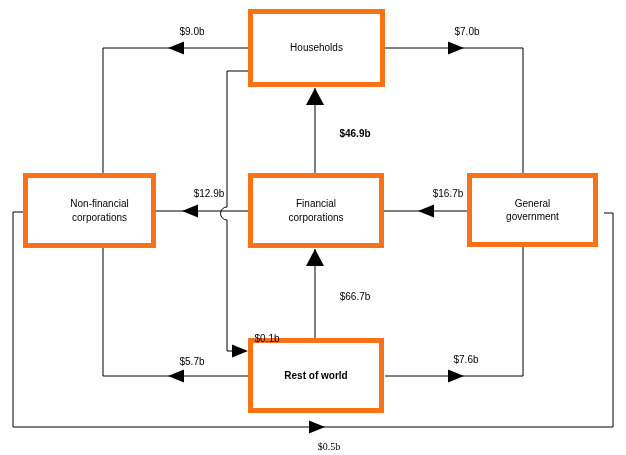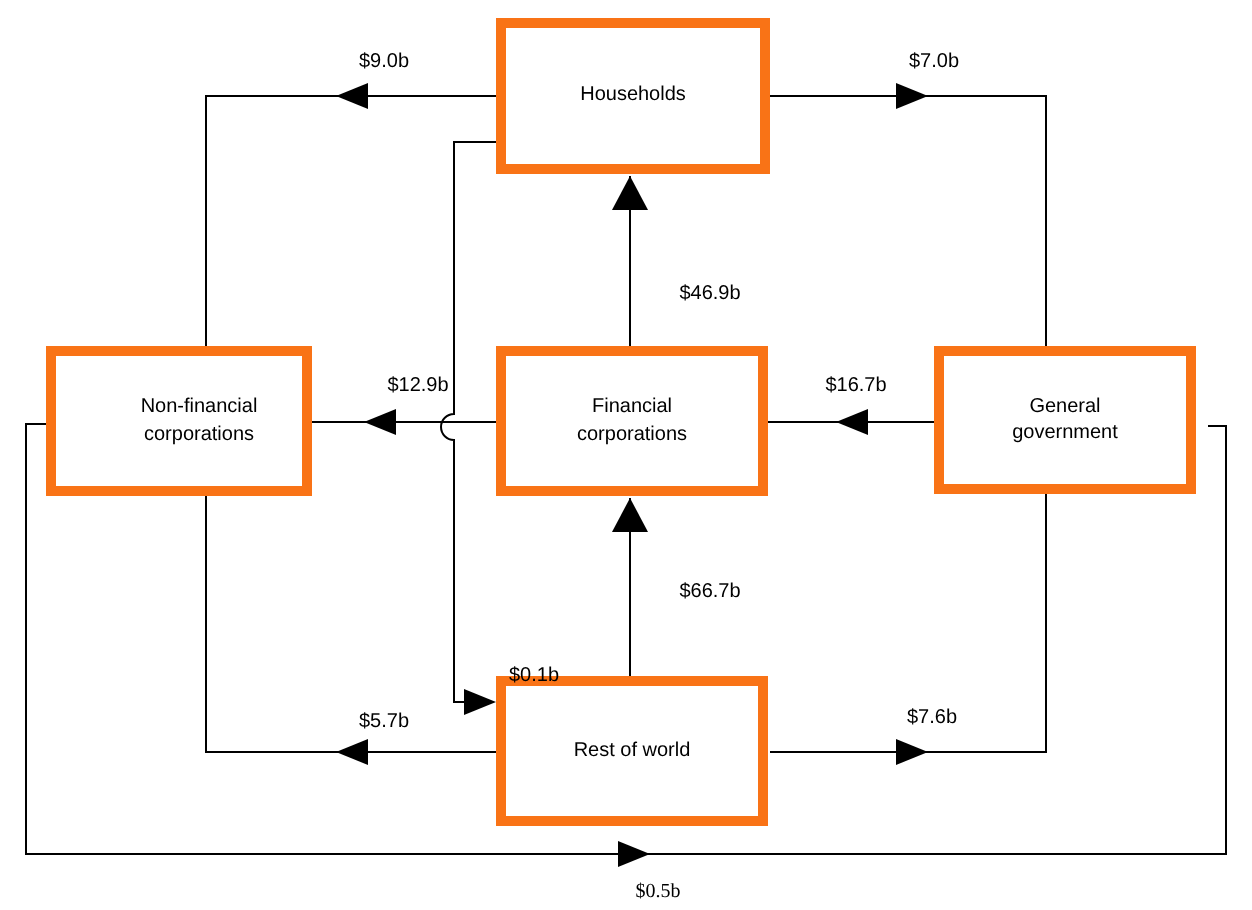--- a/index.html
+++ b/index.html
@@ -42,27 +42,27 @@
     font-size: 10px;
     color: #000000;
     white-space: nowrap;
     padding-left: 32px;
   }
   
   #node-households          { left: 248px; top: 9px;   width: 137px; height: 78px; }
   #node-nonfinancial        { left: 23px;  top: 173px; width: 133px; height: 75px; padding-left: 20px; }
   #node-financial           { left: 248px; top: 173px; width: 136px; height: 75px; }
   #node-general-government  { left: 467px; top: 173px; width: 131px; height: 74px; }
-  #node-rest-of-world       { left: 248px; top: 338px; width: 136px; height: 75px; }
+  #node-rest-of-world       { left: 248px; top: 338px; width: 136px; height: 75px; font-weight: bold; }
   
   #flow-label-0 { left: 176px; top: 31px; }
   #flow-label-1 { left: 451px; top: 31px; }
-  #flow-label-2 { left: 339px; top: 147px; }
+  #flow-label-2 { left: 339px; top: 133px; font-weight: bold; }
   #flow-label-3 { left: 193px; top: 193px; }
-  #flow-label-4 { left: 412px; top: 193px; text-align: right; }
+  #flow-label-4 { left: 432px; top: 193px; text-align: right; }
   #flow-label-5 { left: 251px; top: 293px; margin-top: 45px; }
   #flow-label-6 { left: 339px; top: 296px; }
   #flow-label-7 { left: 176px; top: 361px; }
   #flow-label-8 { left: 450px; top: 359px; }
   #flow-label-9 { left: 313px; top: 446px; font-family: Liberation Serif, serif; }
 </style>
 </head>
 <body>
 
 <div id="stage">

